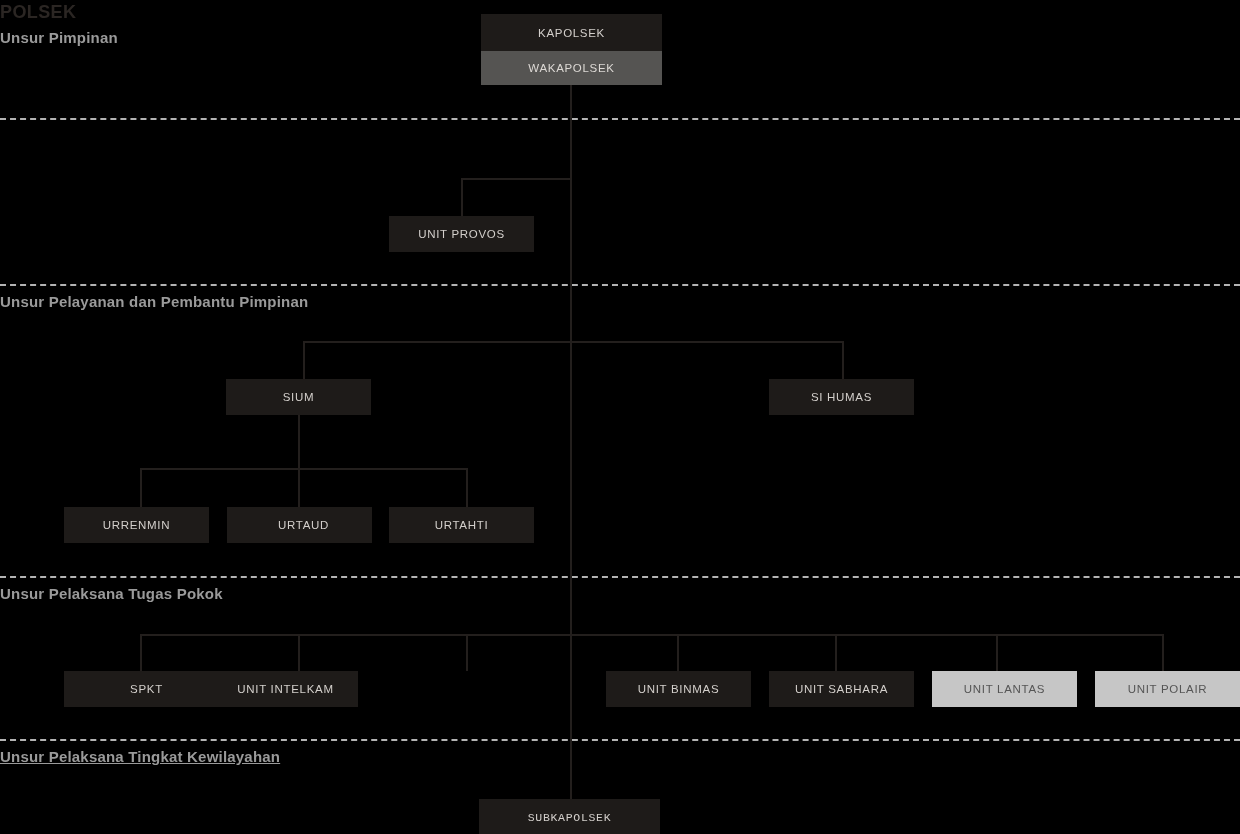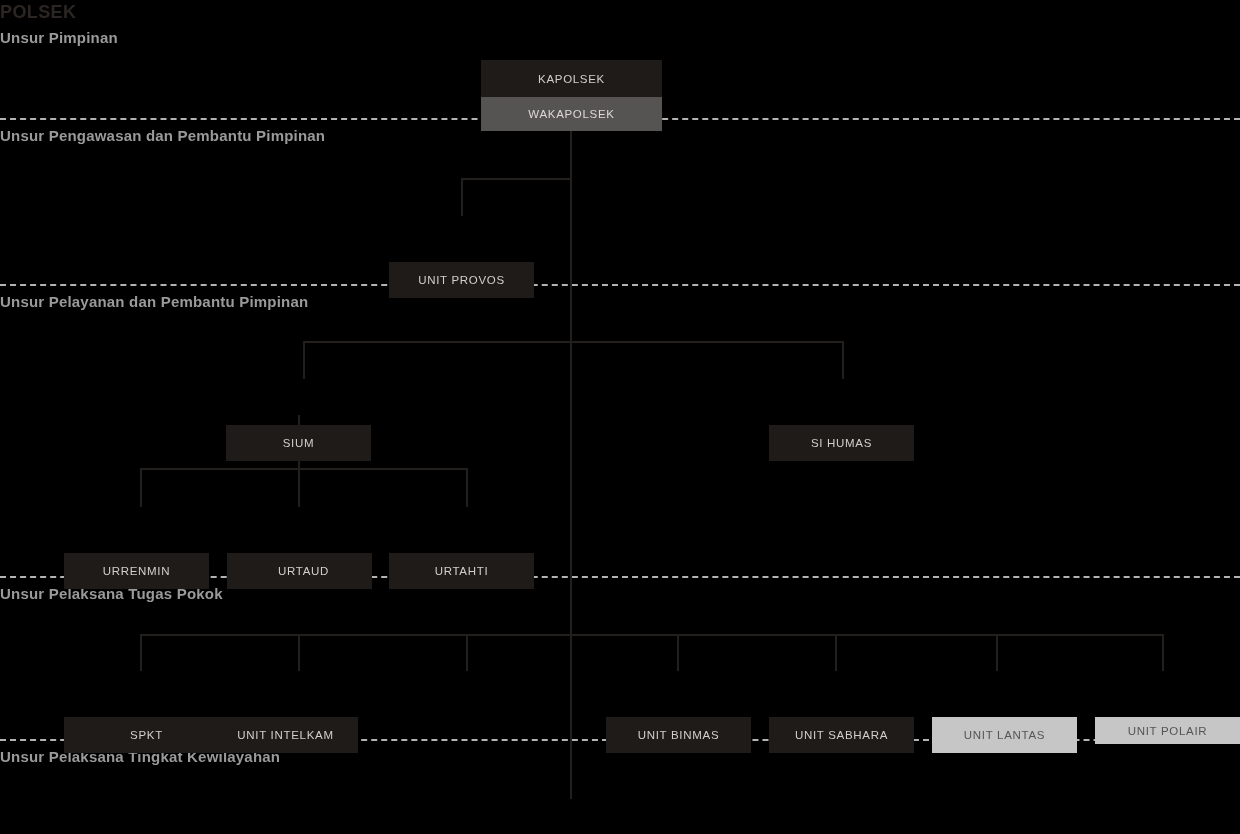--- a/index.html
+++ b/index.html
@@ -59,21 +59,20 @@
   .node {
     position: absolute;
     display: flex;
     align-items: center;
     justify-content: center;
     box-sizing: border-box;
     font-size: 11.5px;
     letter-spacing: 0.7px;
     text-align: center;
     white-space: nowrap;
-    margin-top: 46px;
   }
   .node.dark {
     background: #1e1b19;
     color: #d3cfcb;
   }
   .node.mid {
     background: #555452;
     color: #ddd9d5;
   }
   .node.light {
@@ -84,30 +83,29 @@
 </head>
 <body>
 
 <div id="chart">
 
   <div class="chart-title" style="top:2px;">POLSEK</div>
 
   <div class="section-label" style="top:29px;">Unsur Pimpinan</div>
 
   <div class="divider" style="top:118px;"></div>
-  <div class="section-label" style="top:127px;">Unsur Pengawasan dan Pembantu Pimpinan</div>
 
   <div class="divider" style="top:284px;"></div>
   <div class="section-label" style="top:293px;">Unsur Pelayanan dan Pembantu Pimpinan</div>
 
   <div class="divider" style="top:576px;"></div>
   <div class="section-label" style="top:585px;">Unsur Pelaksana Tugas Pokok</div>
 
   <div class="divider" style="top:739px;"></div>
-  <div class="section-label" style="top:748px;">Unsur Pelaksana Tingkat Kewilayahan</div>
+  <div class="section-label" style="top:748px;text-decoration:underline;">Unsur Pelaksana Tingkat Kewilayahan</div>
 
   <div class="line-v" style="left:570px; top:85px; height:714px;"></div>
 
   <div class="line-h" style="left:461px; top:178px; width:110px;"></div>
   <div class="line-v" style="left:461px; top:178px; height:38px;"></div>
 
   <div class="line-h" style="left:303px; top:341px; width:541px;"></div>
   <div class="line-v" style="left:303px; top:341px; height:38px;"></div>
   <div class="line-v" style="left:842px; top:341px; height:38px;"></div>
 
@@ -136,17 +134,17 @@
 
   <div class="node dark" style="left:64px; top:507px; width:145px; height:36px;">URRENMIN</div>
   <div class="node dark" style="left:227px; top:507px; width:145px; height:36px;padding-left:8px;">URTAUD</div>
   <div class="node dark" style="left:389px; top:507px; width:145px; height:36px;">URTAHTI</div>
 
   <div class="node dark" style="left:64px; top:671px; width:165px; height:36px;">SPKT</div>
   <div class="node dark" style="left:213px; top:671px; width:145px; height:36px;">UNIT INTELKAM</div>
   <div class="node dark" style="left:606px; top:671px; width:145px; height:36px;">UNIT BINMAS</div>
   <div class="node dark" style="left:769px; top:671px; width:145px; height:36px;">UNIT SABHARA</div>
   <div class="node light" style="left:932px; top:671px; width:145px; height:36px;">UNIT LANTAS</div>
-  <div class="node light" style="left:1095px; top:671px; width:145px; height:27px;">UNIT POLAIR</div>
+  <div class="node light" style="left:1095px; top:671px; width:145px; height:36px;">UNIT POLAIR</div>
 
   <div class="node dark" style="left:479px; top:799px; width:181px; height:36px;font-family:Liberation Mono, monospace;">SUBKAPOLSEK</div>
 
 </div>
 
 </body></html>

